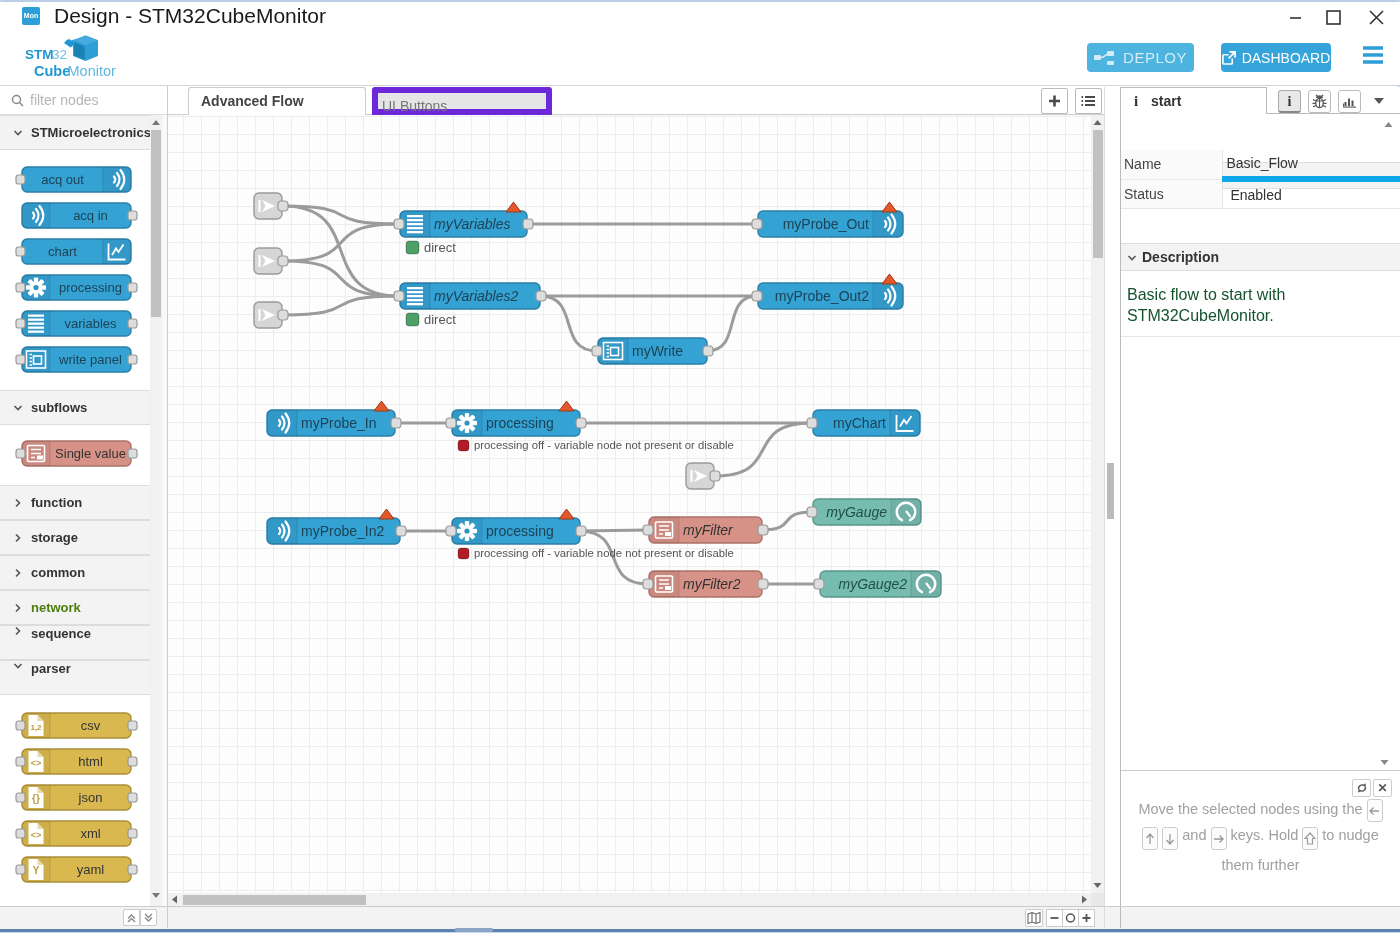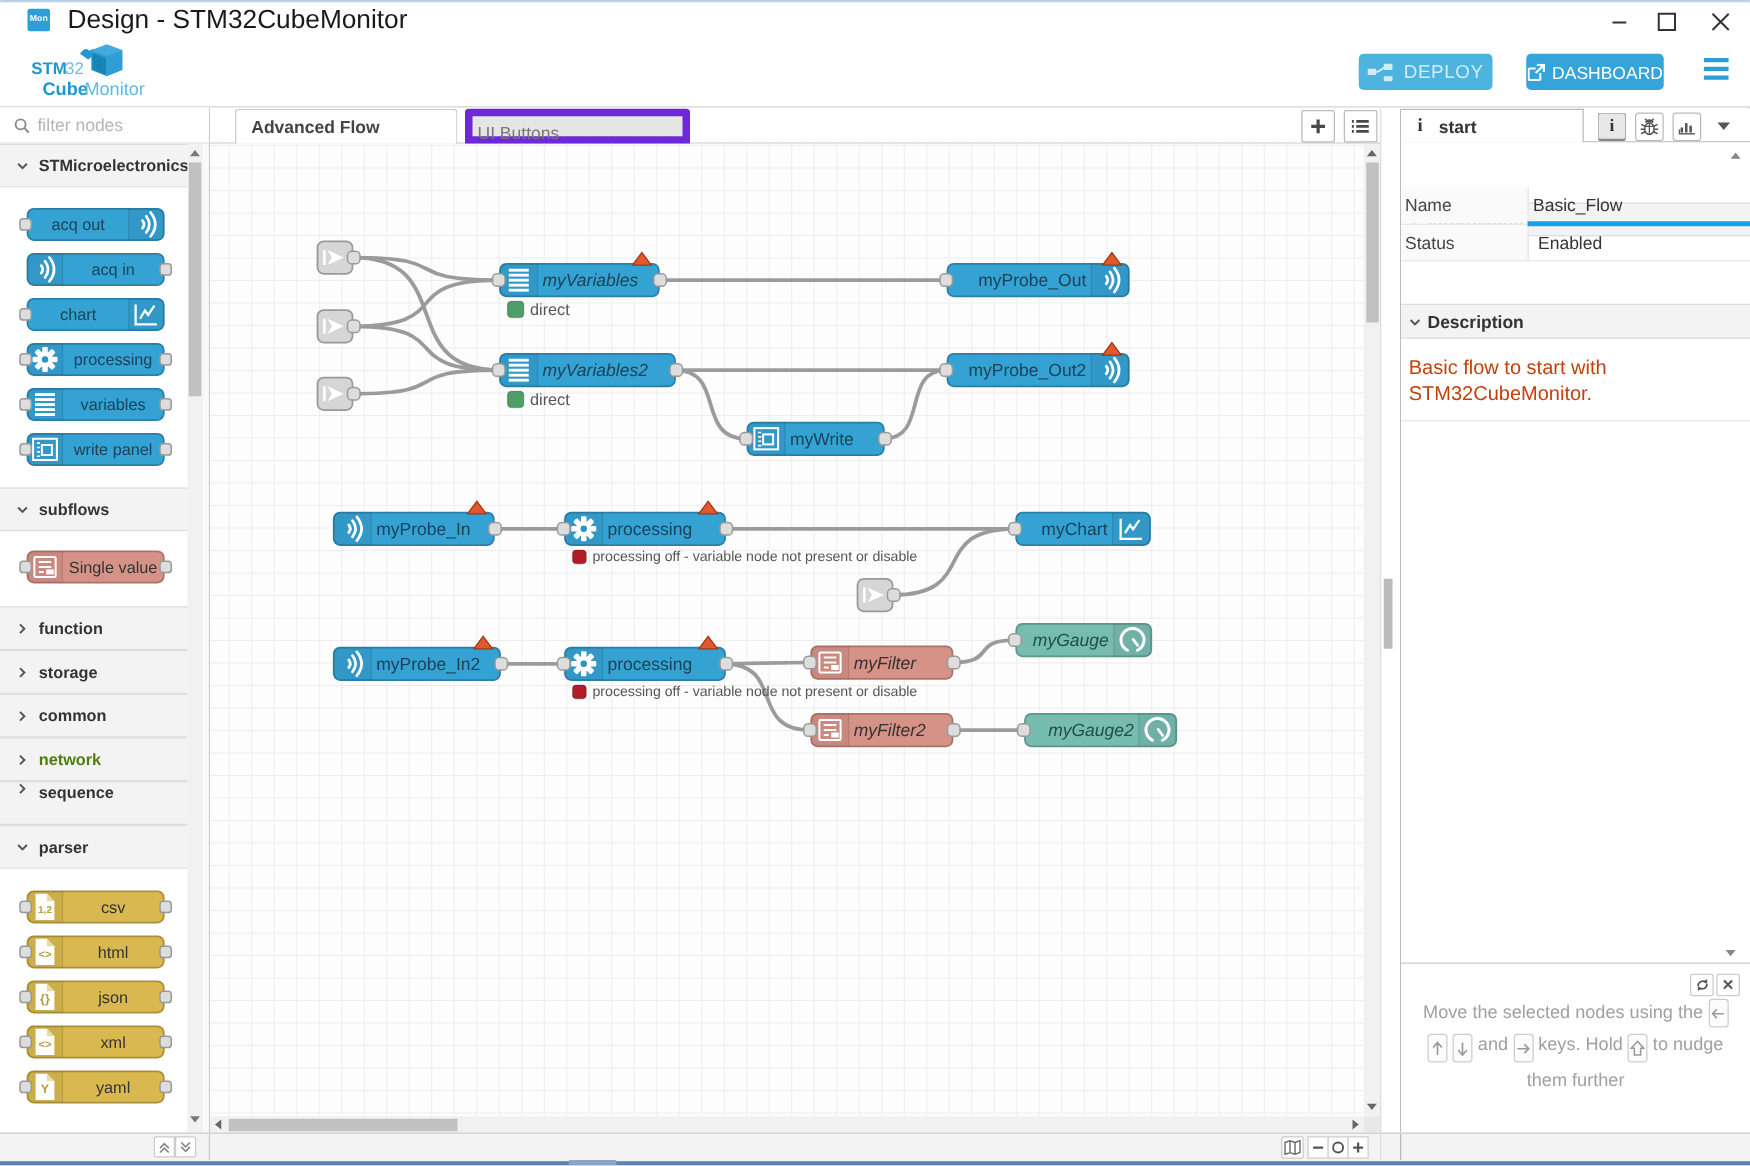--- a/index.html
+++ b/index.html
@@ -204,21 +204,21 @@
           <path d="M3 1.5 L6.5 5 L3 8.5" stroke="#555" stroke-width="1.6" fill="none"></path>
         </svg>
         <span style="font:bold 13px 'Liberation Sans',sans-serif;color:#4d7c0f">network</span>
       </div>
       <div style="position:absolute;left:0;top:510px;width:150px;height:35px;background:#f3f3f3;border-top:1px solid #ddd;border-bottom:1px solid #ddd;display:flex;align-items:flex-start;padding-left:13px;box-sizing:border-box">
         <svg width="10" height="10" viewBox="0 0 10 10" style="margin:0 8px 0 0;flex:none">
           <path d="M3 1.5 L6.5 5 L3 8.5" stroke="#555" stroke-width="1.6" fill="none"></path>
         </svg>
         <span style="font:bold 13px 'Liberation Sans',sans-serif;color:#333">sequence</span>
       </div>
-      <div style="position:absolute;left:0;top:545px;width:150px;height:35px;background:#f3f3f3;border-top:1px solid #ddd;border-bottom:1px solid #ddd;display:flex;align-items:center;padding-left:13px;box-sizing:border-box">
+      <div style="position:absolute;left:0;top:545px;width:150px;height:35px;background:#f3f3f3;border-top:1px solid #ddd;border-bottom:1px solid #ddd;display:flex;padding-left:13px;box-sizing:border-box">
         <svg width="10" height="10" viewBox="0 0 10 10" style="margin:0 8px 0 0;flex:none">
           <path d="M1.5 3 L5 6.5 L8.5 3" stroke="#555" stroke-width="1.6" fill="none"></path>
         </svg>
         <span style="font:bold 13px 'Liberation Sans',sans-serif;color:#333">parser</span>
       </div>
       <div style="position:absolute;left:0;top:580px;width:150px;height:211px;background:#fff"></div>
       <svg style="position:absolute;left:0;top:597px" width="167" height="37" viewBox="0 0 167 37">
         <style>.port{fill:#ddd;stroke:#999;stroke-width:1.2}</style>
         <rect x="22" y="1" width="109" height="25" rx="5" fill="#d9b94f" stroke="#ab8f38" stroke-width="1.4"></rect>
         <path d="M22 6 a5 5 0 0 1 5 -5 h23 v25 h-23 a5 5 0 0 1 -5 -5 z" fill="rgba(0,0,0,0.06)"></path>
@@ -635,35 +635,35 @@
     <div class="abs" style="left:0;top:6px;width:279px;height:27px;background:#f3f3f3;border-top:1px solid #ddd;border-bottom:1px solid #ddd;margin-top:42px;">
       <svg class="abs" style="left:6px;top:9px" width="10" height="10" viewBox="0 0 10 10">
           <path d="M1.5 3 L5 6.5 L8.5 3" stroke="#555" stroke-width="1.6" fill="none"></path>
         </svg>
       <span class="abs" style="left:21px;top:5px;font:bold 14px 'Liberation Sans',sans-serif;color:#333">Information</span>
     </div>
     <table style="position:absolute;left:0;top:36px;width:279px;border-collapse:collapse;font:14px 'Liberation Sans',sans-serif;color:#444">
       <tbody>
       <tr style="height:29px">
             <td style="padding-left:3px;border-bottom:1px solid #e6e6e6;border-right:1px solid #e3e3e3;background:#fafafa">Name</td>
-            <td style="padding-left:3px;border-bottom:4px solid #0ea5e9;color:#333">Basic_Flow</td>
+            <td style="padding-left:3px;border-bottom:6px solid #0ea5e9;color:#333">Basic_Flow</td>
           </tr>
       <tr style="height:29px">
             <td style="padding-left:3px;border-bottom:1px solid #e6e6e6;border-right:1px solid #e3e3e3;background:#fafafa">Status</td>
             <td style="padding-left:7px;border-bottom:1px solid #e6e6e6;color:#333">Enabled</td>
           </tr>
     </tbody>
       </table>
     <div class="abs" style="left:0;top:129px;width:279px;height:28px;background:#f3f3f3;border-top:1px solid #ddd;border-bottom:1px solid #ddd;">
       <svg class="abs" style="left:6px;top:9px" width="10" height="10" viewBox="0 0 10 10">
           <path d="M1.5 3 L5 6.5 L8.5 3" stroke="#555" stroke-width="1.6" fill="none"></path>
         </svg>
       <span class="abs" style="left:21px;top:5px;font:bold 14px 'Liberation Sans',sans-serif;color:#333">Description</span>
     </div>
-    <div class="abs" style="left:6px;top:170px;width:262px;font:16px 'Liberation Sans',sans-serif;color:#c2410c;line-height:21px">Basic flow to start with STM32CubeMonitor.</div>
+    <div class="abs" style="left:6px;top:170px;width:262px;font:16px 'Liberation Sans',sans-serif;color:#14532d;line-height:21px">Basic flow to start with STM32CubeMonitor.</div>
     <div class="abs" style="left:0;top:222px;width:279px;height:1px;background:#e6e6e6"></div>
 
     <svg class="abs" style="left:263px;top:7px" width="9" height="7">
         <path d="M0.5 6 L4.5 1 L8.5 6" fill="#888"></path>
       </svg>
     <svg class="abs" style="left:259px;top:645px" width="9" height="7">
         <path d="M0.5 1 L4.5 6 L8.5 1" fill="#888"></path>
       </svg>
   </div>
 

